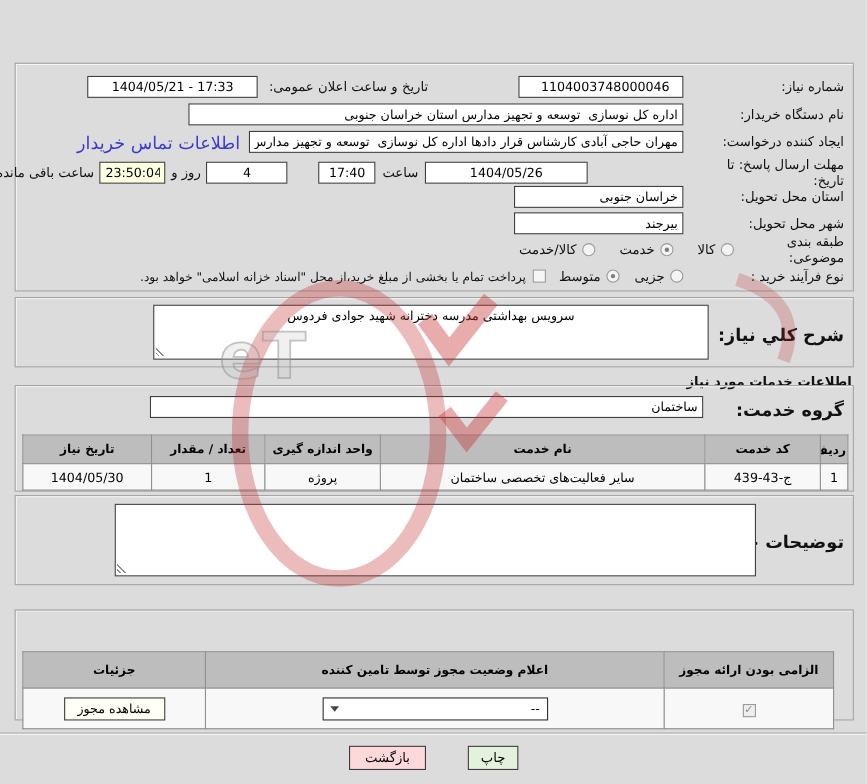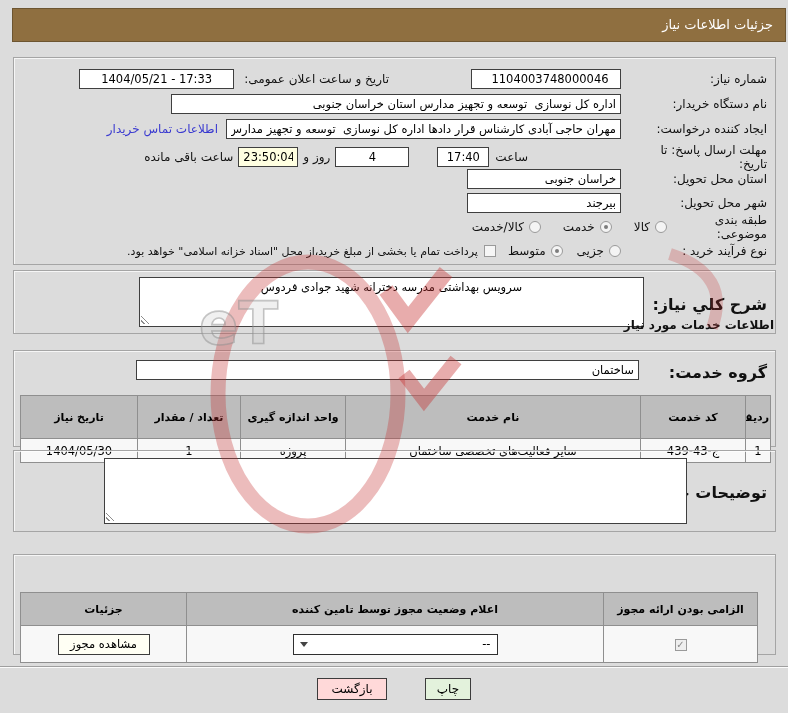--- a/index.html
+++ b/index.html
@@ -27,21 +27,21 @@
   .sp { flex:none; display:block; }
   .txt { font-size:12px; color:#111; flex:none; white-space:nowrap; }
   .small-txt { font-size:11px; color:#111; flex:none; white-space:nowrap; }
 
   .inp { flex:none; height:20px; border:1px solid #3f3f3f; background:#fff;
     font-family:inherit; font-size:11.5px; color:#000; padding:0 4px;
     white-space:nowrap; overflow:hidden; direction:rtl; }
   .inp.center { text-align:center; direction:ltr; }
   .inp.yellow { background:#ffffe1; }
 
-  .link { font-size:12px; color:#3a3ad0; flex:none; cursor:pointer; }
+  .link { font-size:16px; color:#3a3ad0; flex:none; cursor:pointer; }
 
   .radio { flex:none; width:12px; height:12px; border:1px solid #9a9a9a; border-radius:50%;
     background:#f4f4f4; position:relative; }
   .radio.sel::after { content:""; position:absolute; top:3px; left:3px; width:4px; height:4px;
     border-radius:50%; background:#7d7d7d; }
   .checkbox { flex:none; width:12px; height:12px; border:1px solid #9a9a9a; background:#f6f6f6;
     position:relative; font-size:10px; line-height:10px; text-align:center; color:#8b8b8b; }
 
   .bold-label { position:absolute; font-size:16px; font-weight:bold; color:#111; }
 
@@ -54,21 +54,21 @@
 
   .section-header { position:absolute; right:14px; font-size:12px; font-weight:bold; color:#111; }
 
   table.grid { border-collapse:collapse; table-layout:fixed; }
   table.grid th, table.grid td { border:1px solid #8f8f8f; font-size:11px; color:#000;
     text-align:center; vertical-align:middle; overflow:hidden; white-space:nowrap; }
   table.grid th { background:#bdbdbd; font-weight:bold; }
   table.grid td { background:#f8f8f8; font-size:11.5px; }
 
   #items-table { position:absolute; top:44px; left:6px; width:750px; }
-  #items-table th { height:43px; }
+  #items-table th { height:26px; }
   #items-table td { height:24px;margin-top:41px; }
 
   #perm-table { position:absolute; top:37px; left:6px; width:737px; }
   #perm-table th { height:33px; }
   #perm-table td { height:37px; }
 
   .fselect { width:205px; height:21px; border:1px solid #2f2f2f; background:#fff; margin:0 auto;
     display:flex; align-items:center; direction:rtl; padding:0 6px; font-size:11.5px; }
   .fselect .val { flex:1; text-align:right; }
   .arrow-down { flex:none; width:0; height:0; border-left:4px solid transparent;
@@ -85,21 +85,20 @@
   .btn-back  { width:70px; background:#ffd9d9; }
 
   .watermark { position:absolute; top:232px; left:200px; width:588px; height:310px;
     pointer-events:none; z-index:50; }
 </style>
 </head>
 <body>
 
 <div class="page">
 
-  <div class="title-bar">جزئیات اطلاعات نیاز</div>
 
   <div class="gbox" id="box-form">
 
     <div class="row" style="top:10px">
       <span class="flabel">شماره نیاز:</span>
       <span style="width:8px" class="sp"></span>
       <input class="inp center" style="width: 150px; padding-left: 12px;" readonly="" value="1104003748000046">
       <span style="width:82px" class="sp"></span>
       <span class="txt">تاریخ و ساعت اعلان عمومی:</span>
       <span style="width:10px" class="sp"></span>
@@ -116,20 +115,21 @@
       <span class="flabel">ایجاد کننده درخواست:</span>
       <span style="width:8px" class="sp"></span>
       <input class="inp" style="width: 395px;" readonly="" value="مهران حاجی آبادی کارشناس قرار دادها اداره کل نوسازی  توسعه و تجهیز مدارس">
       <span style="width:8px" class="sp"></span>
       <span class="link">اطلاعات تماس خریدار</span>
     </div>
 
     <div class="row" style="top:82px;height:34px">
       <span class="flabel">مهلت ارسال پاسخ: تا تاریخ:</span>
       <span style="width:95px" class="sp"></span>
+      <input class="inp center" style="width: 148px;" readonly="" value="1404/05/26">
       <span style="width:6px" class="sp"></span>
       <span class="txt">ساعت</span>
       <span style="width:6px" class="sp"></span>
       <input class="inp center" style="width: 52px;" readonly="" value="17:40">
       <span style="width:28px" class="sp"></span>
       <input class="inp center" style="width: 74px;" readonly="" value="4">
       <span style="width:5px" class="sp"></span>
       <span class="txt">روز و</span>
       <span style="width:5px" class="sp"></span>
       <input class="inp center yellow" style="width: 60px;" readonly="" value="23:50:04">
@@ -182,21 +182,21 @@
   </div>
 
   <div class="gbox" id="box-desc">
     <span class="bold-label" style="right:8px;top:24px">شرح کلي نياز:</span>
     <div class="ta-wrap" style="top:6px;right:131px;width:505px;height:50px">
       <textarea class="ta" readonly="" style="">سرویس بهداشتی مدرسه دخترانه شهید جوادی فردوس</textarea>
       <span class="resize-handle"></span>
     </div>
   </div>
 
-  <div class="section-header" style="top:318px">اطلاعات خدمات مورد نیاز</div>
+  <div class="section-header" style="top:340px">اطلاعات خدمات مورد نیاز</div>
 
   <div class="gbox" id="box-items">
     <span class="bold-label" style="right:8px;top:12px">گروه خدمت:</span>
     <input class="inp" style="position: absolute; top: 9px; right: 136px; width: 503px;" readonly="" value="ساختمان">
     <table class="grid" id="items-table">
       <colgroup>
         <col style="width:25px">
           <col style="width:105px">
           <col style="width:295px">
         <col style="width:105px">

